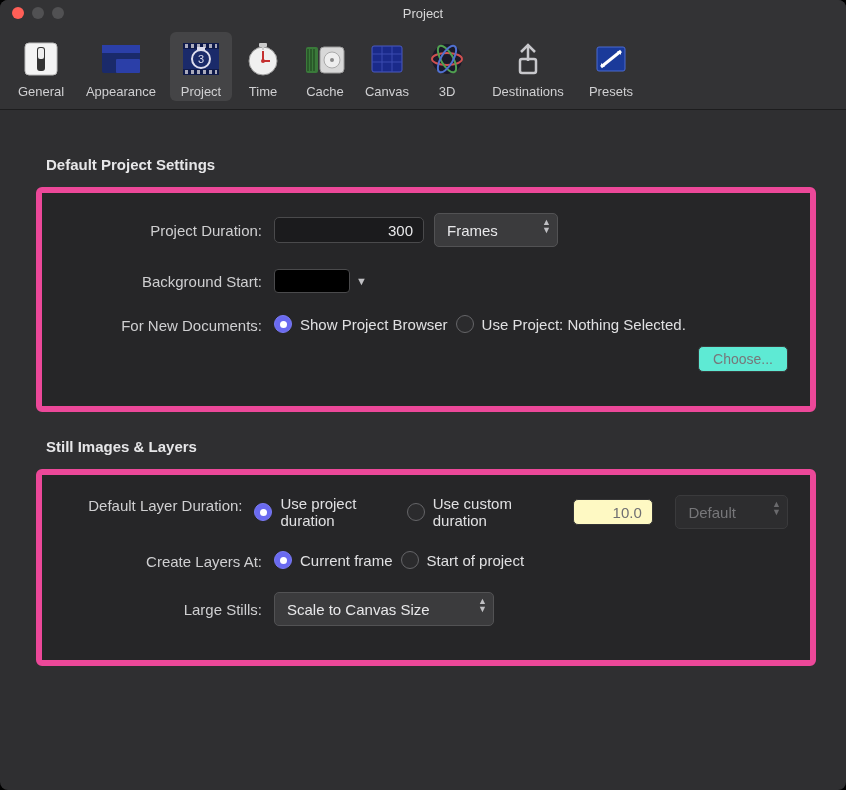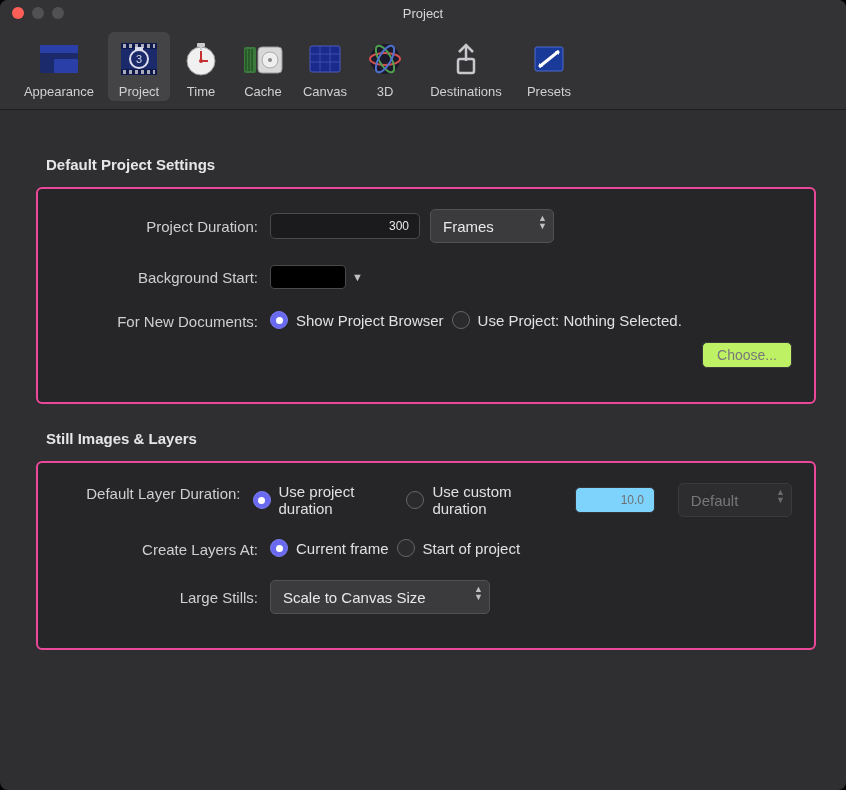--- a/index.html
+++ b/index.html
@@ -11,57 +11,67 @@
   .dot.red { background: #ff5f57; }
   .dot.grey { background: #515153; }
   .title { width: 100%; text-align: center; color: #d7d7d8; font-size: 13px; font-weight: 500; }
   .toolbar { display: flex; align-items: flex-start; padding: 6px 10px 8px 10px; background: #333335; border-bottom: 1px solid #1d1d1e; }
   .tool { display: flex; flex-direction: column; align-items: center; padding: 4px 6px 2px 6px; border-radius: 6px; min-width: 62px; }
   .tool.selected { background: #444446; }
   .tool .iconbox { width: 46px; height: 46px; display: flex; align-items: center; justify-content: center; }
   .tool .label { color: #d0d0d2; font-size: 13px; margin-top: 2px; }
   .content { padding: 28px 30px 20px 36px; color: #cfcfd1; }
   .section-title { font-size: 15px; font-weight: 600; color: #e6e6e8; margin: 18px 0 14px 10px; }
-  .panel { background: #262628; border: 2px solid #ec4899; border-radius: 6px; padding: 20px 22px 22px 22px; }
+  .panel { background: #262628; border: 6px solid #ec4899; border-radius: 6px; padding: 20px 22px 22px 22px; }
   .row { display: flex; align-items: center; margin-bottom: 12px; }
   .rowlabel { width: 210px; text-align: right; padding-right: 12px; font-size: 15px; color: #cfcfd1; }
-  .textfield { width: 150px; height: 26px; background: #1b1b1d; border: 1px solid #4a4a4c; border-radius: 5px; color: #e8e8ea; font-size: 12px; text-align: right; padding: 2px 10px; }
-  .textfield.disabled { background: #7dd3fc; border-color: #333335; color: #6f6f72; }
+  .textfield { width: 150px; height: 26px; background: #1b1b1d; border: 1px solid #4a4a4c; border-radius: 5px; color: #e8e8ea; font-size: 15px; text-align: right; padding: 2px 10px; }
+  .textfield.disabled { background: #fef9c3; border-color: #333335; color: #6f6f72; }
   .select { height: 34px; background: #3b3b3d; border: 1px solid #525254; border-radius: 5px; color: #e8e8ea; font-size: 15px; padding: 2px 24px 2px 12px; position: relative; display: inline-flex; align-items: center; }
   .select.disabled { background: #2d2d2f; border-color: #3a3a3c; color: #77777a; }
   .select .ud { position: absolute; right: 6px; top: 4px; font-size: 9px; line-height: 8px; color: #c0c0c4; display: flex; flex-direction: column; }
   .select.disabled .ud { color: #6a6a6d; }
   .colorwell { width: 76px; height: 24px; background: #000; border: 1px solid #4a4a4c; border-radius: 4px; }
   .down { margin-left: 6px; color: #c0c0c4; font-size: 11px; }
   .radio-col { display: flex; flex-direction: row; gap: 8px; }
   .radio-row { display: flex; align-items: center; gap: 8px; font-size: 15px; color: #e0e0e2; }
   .radio { width: 18px; height: 18px; border-radius: 50%; border: 1px solid #656568; background: #2b2b2d; display: flex; align-items: center; justify-content: center; flex-shrink:0; }
   .radio.checked { background: #6a6af0; border-color: #7a7af4; }
   .radio.checked::after { content: ""; width: 7px; height: 7px; background: #fff; border-radius: 50%; }
   .btn { height: 26px; background: #3b3b3d; border: 1px solid #525254; border-radius: 5px; color: #e8e8ea; font-size: 14px; padding: 2px 14px; display: inline-flex; align-items: center; }
-  .btn.disabled { background: #bef264; border-color: #3a3a3c; color: #77777a; }
+  .btn.disabled { background: #5eead4; border-color: #3a3a3c; color: #77777a; }
   .right { margin-left: auto; }
   svg { display:block; }
 </style>
 </head>
 <body>
 
 <div class="window">
 
   <div class="titlebar">
     <div class="traffic">
       <div class="dot red"></div>
       <div class="dot grey"></div>
       <div class="dot grey"></div>
     </div>
     <div class="title">Project</div>
   </div>
 
   <div class="toolbar">
 
+    <div class="tool">
+      <div class="iconbox">
+        <svg width="40" height="40">
+            <rect x="4" y="4" width="32" height="32" rx="4" fill="#f4f4f4" stroke="#bcbcbc"></rect>
+            <rect x="16" y="8" width="8" height="24" rx="3" fill="#333"></rect>
+            <rect x="17" y="9" width="6" height="11" rx="2" fill="#eee"></rect>
+          </svg>
+      </div>
+      <div class="label">General</div>
+    </div>
 
     <div class="tool" style="min-width:98px">
       <div class="iconbox">
         <svg width="46" height="40">
             <rect x="4" y="6" width="38" height="28" rx="2" fill="#1a2a6a"></rect>
             <rect x="4" y="6" width="38" height="8" fill="#2b3fa8"></rect>
             <rect x="18" y="20" width="24" height="14" rx="1" fill="#2b3fa8"></rect>
           </svg>
       </div>
       <div class="label">Appearance</div>

